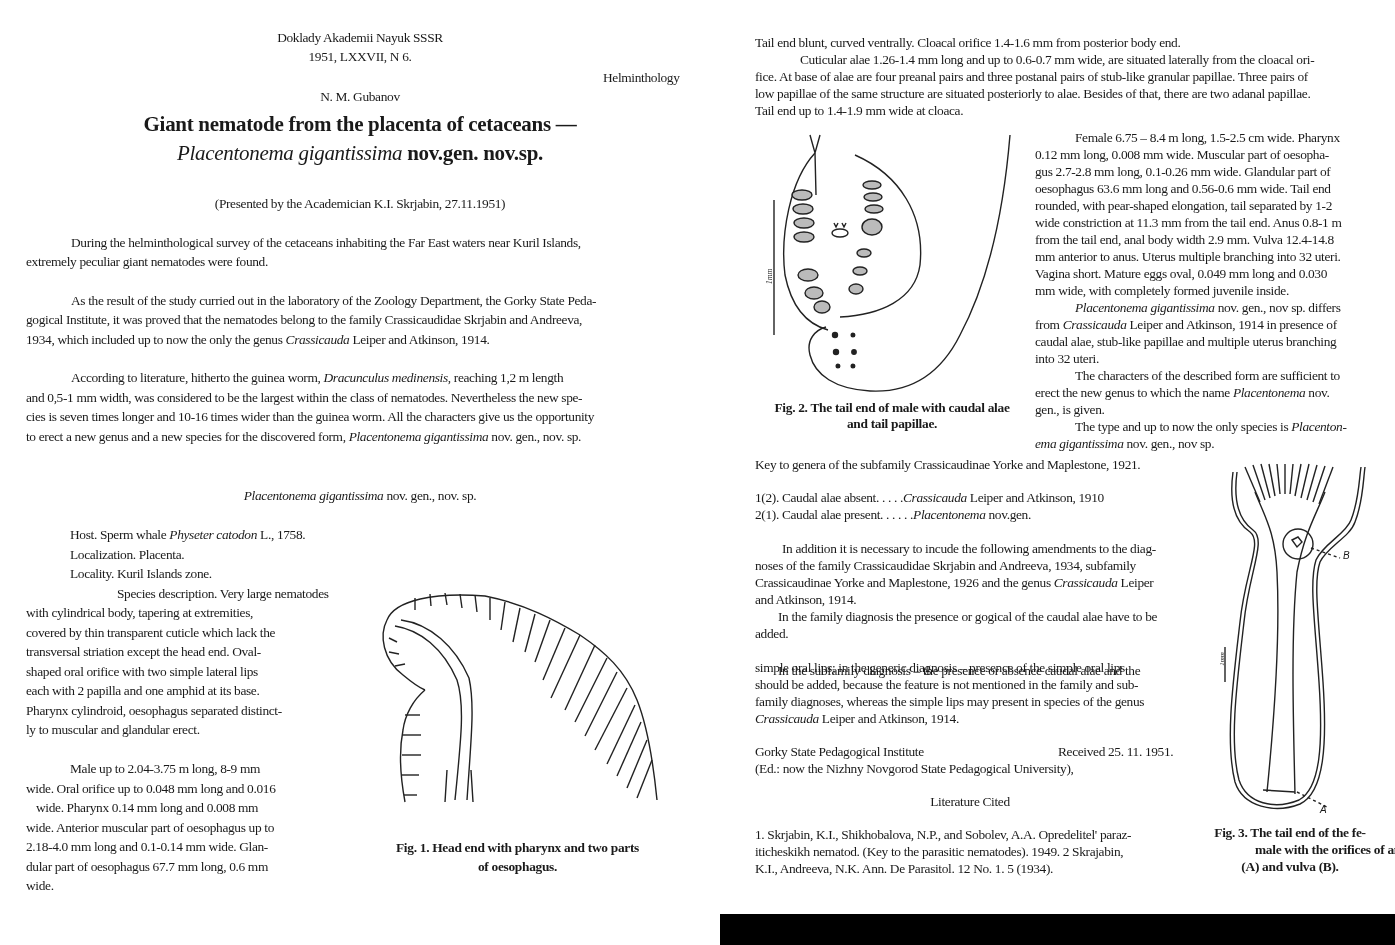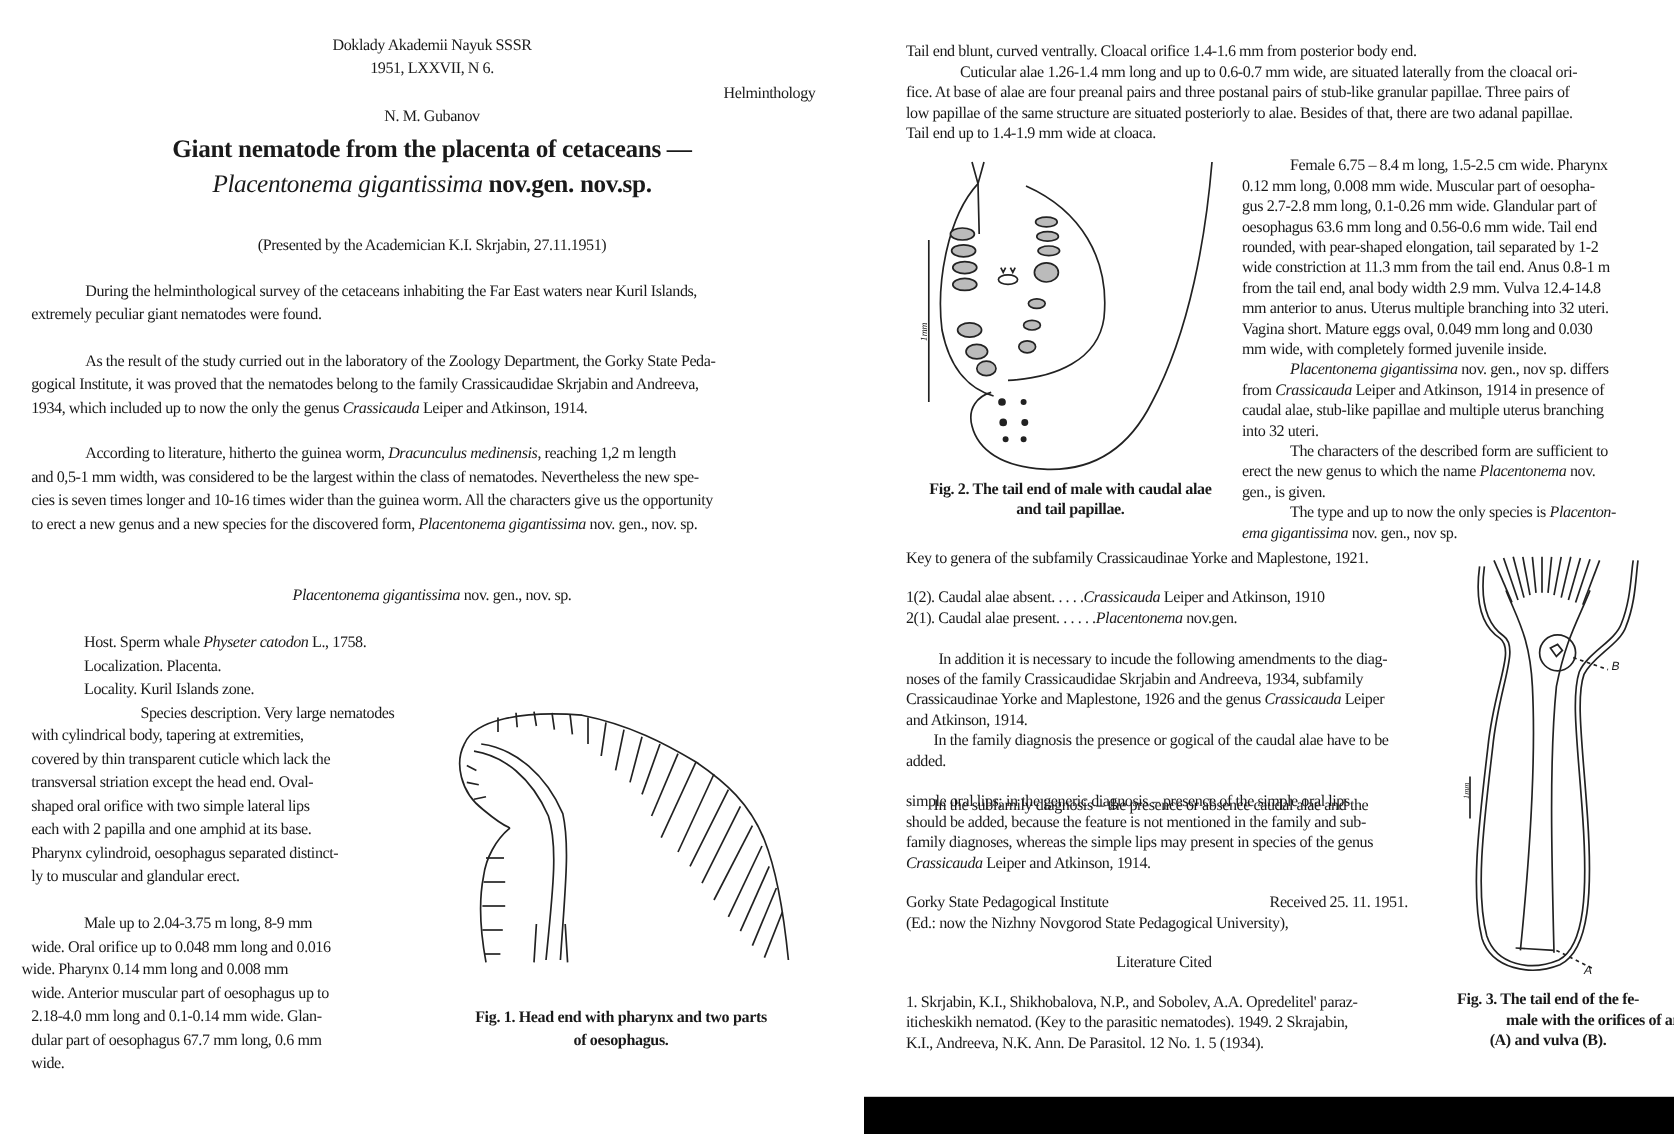--- a/index.html
+++ b/index.html
@@ -52,21 +52,21 @@
   <div class="abs t" style="left:26px;top:603px;">with cylindrical body, tapering at extremities,</div>
   <div class="abs t" style="left:26px;top:623px;">covered by thin transparent cuticle which lack the</div>
   <div class="abs t" style="left:26px;top:642px;">transversal striation except the head end. Oval-</div>
   <div class="abs t" style="left:26px;top:662px;">shaped oral orifice with two simple lateral lips</div>
   <div class="abs t" style="left:26px;top:681px;">each with 2 papilla and one amphid at its base.</div>
   <div class="abs t" style="left:26px;top:701px;">Pharynx cylindroid, oesophagus separated distinct-</div>
   <div class="abs t" style="left:26px;top:720px;">ly to muscular and glandular erect.</div>
 
   <div class="abs t" style="left:70px;top:759px;">Male up to 2.04-3.75 m long, 8-9 mm</div>
   <div class="abs t" style="left:26px;top:779px;">wide. Oral orifice up to 0.048 mm long and 0.016</div>
-  <div class="abs t" style="left:18px;top:798px;">wide. Pharynx 0.14   mm long and 0.008 mm</div>
+  <div class="abs t" style="left:36px;top:798px;">wide. Pharynx 0.14   mm long and 0.008 mm</div>
   <div class="abs t" style="left:26px;top:818px;">wide. Anterior muscular part of oesophagus up to</div>
   <div class="abs t" style="left:26px;top:837px;">2.18-4.0 mm long and 0.1-0.14 mm wide. Glan-</div>
   <div class="abs t" style="left:26px;top:857px;">dular part of oesophagus 67.7 mm long, 0.6 mm</div>
   <div class="abs t" style="left:26px;top:876px;">wide.</div>
 
   <svg style="left:375px;top:590px;" width="290" height="220" viewBox="0 0 290 220">
 
     <path d="M12 30 C 20 10, 60 2, 110 6 C 150 14, 180 30, 205 45 C 230 62, 250 80, 262 110 C 272 135, 278 170, 282 210"></path>
 
     <path d="M12 30 C 4 45, 8 70, 28 85 C 40 95, 45 98, 50 100"></path>

